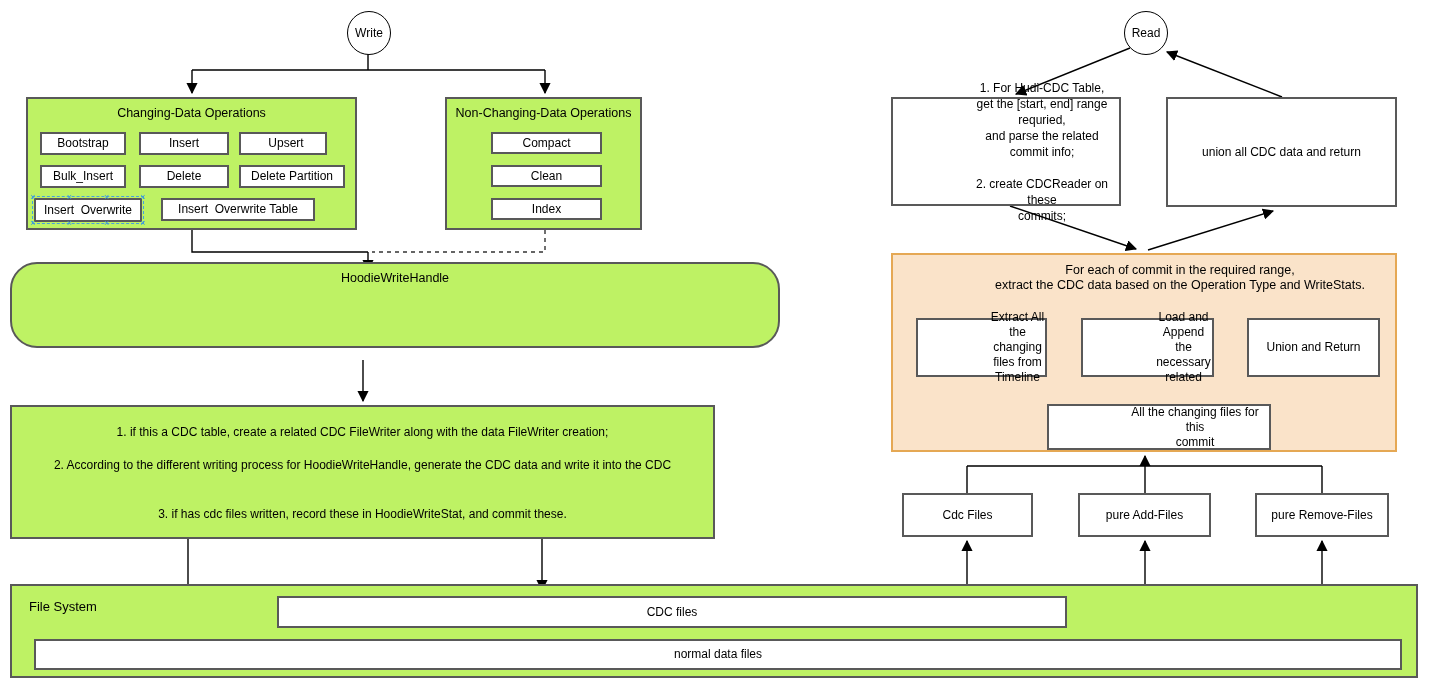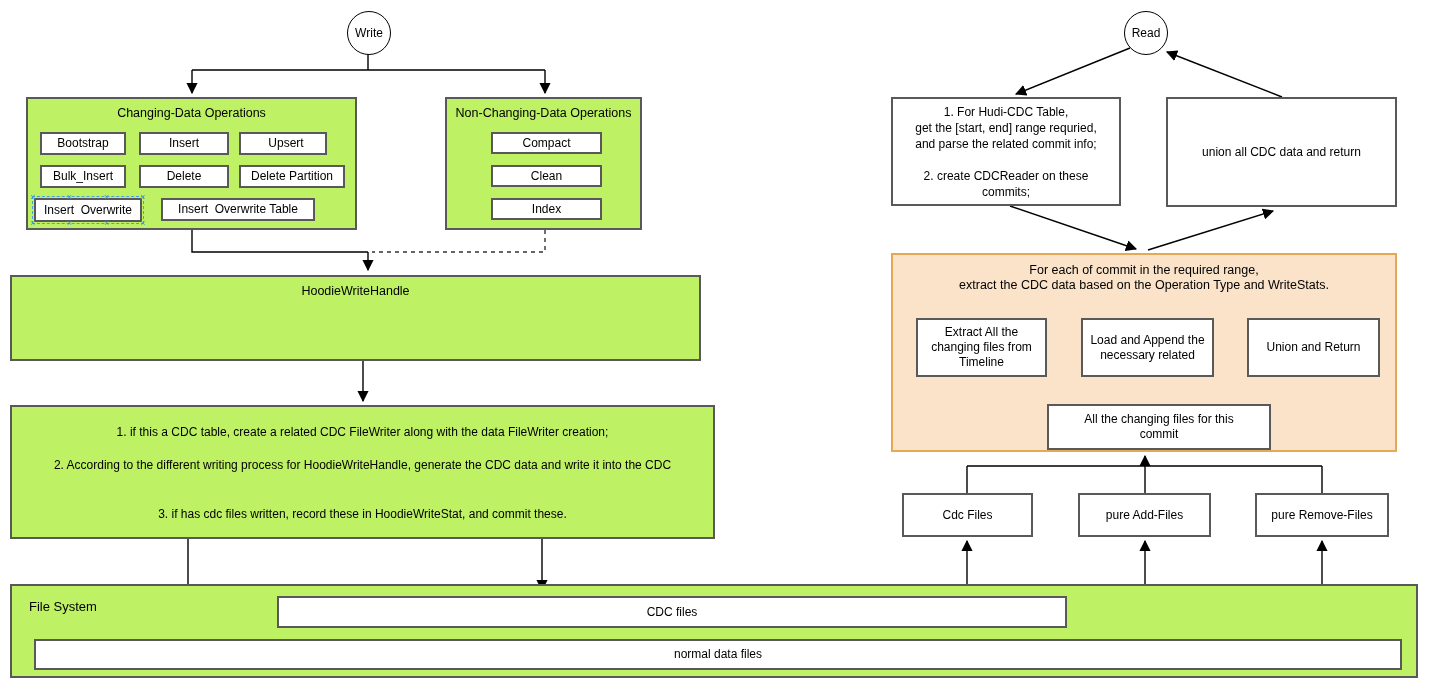--- a/index.html
+++ b/index.html
@@ -7,21 +7,21 @@
           font-family:"Liberation Sans",sans-serif;color:#000;}
   .wires{position:absolute;left:0;top:0;width:1429px;height:693px;pointer-events:none;}
   .node-circle{position:absolute;width:42px;height:42px;border:1.6px solid #000;border-radius:50%;
           background:#fff;display:flex;align-items:center;justify-content:center;font-size:12px;}
   .gbox{position:absolute;border:2px solid #595959;background:#bef264;box-sizing:border-box;}
   .group-title{position:absolute;left:0;top:7px;width:100%;text-align:center;font-size:12.5px;}
   .small-box{position:absolute;border:2px solid #595959;background:#fff;box-sizing:border-box;
           display:flex;align-items:center;justify-content:center;text-align:center;
           font-size:12px;line-height:15px;}
   .ws-pre{white-space:pre;}
-  .prelines{white-space:pre-line;}
+  .prelines{white-space:pre-line;padding-left:36px;}
   .handle-row{position:absolute;left:10px;right:10px;top:32px;display:flex;gap:11px;}
   .handle-box{flex:1;height:46px;border:2px solid #595959;box-sizing:border-box;background:#fff;
           display:flex;align-items:center;justify-content:center;text-align:center;
           font-size:12px;line-height:15px;}
   .step-line{position:absolute;left:0;width:100%;text-align:center;font-size:12px;}
   .red{color:#FF0000;}
   .orange{background:#FAE3C9;border:2px solid #E5A854;}
   .fs-title{position:absolute;left:17px;top:13px;font-size:13px;}
   .sel{position:absolute;inset:-4px;border:1px dashed #45A1E0;}
   .xh{position:absolute;font-size:9px;color:#3D9BD9;line-height:1;transform:translate(-50%,-50%);}
@@ -118,21 +118,21 @@
       <span>Compact</span>
       </div>
     <div class="small-box" style="left:44px;top:66px;width:111px;height:22px;">
       <span>Clean</span>
       </div>
     <div class="small-box" style="left:44px;top:99px;width:111px;height:22px;">
       <span>Index</span>
       </div>
   </div>
 
-  <div class="gbox" style="left:10px;top:275px;width:691px;height:86px;">
+  <div class="gbox" style="left:10px;top:262px;width:770px;height:86px;border-radius:27px;">
     <div class="group-title">HoodieWriteHandle</div>
   </div>
 
   <div class="gbox" style="left:10px;top:405px;width:705px;height:134px;">
     <div class="step-line" style="top:18px;">1. if this a CDC table, create a related CDC FileWriter along with the data FileWriter creation;</div>
     <div class="step-line" style="top:51px;">2. According to the different writing process for HoodieWriteHandle, generate the CDC data and write it into the CDC</div>
     <div class="step-line" style="top:100px;">3. if has cdc files written, record these in HoodieWriteStat, and commit these.</div>
   </div>
 
   <div class="gbox" style="left:10px;top:584px;width:1408px;height:94px;">

